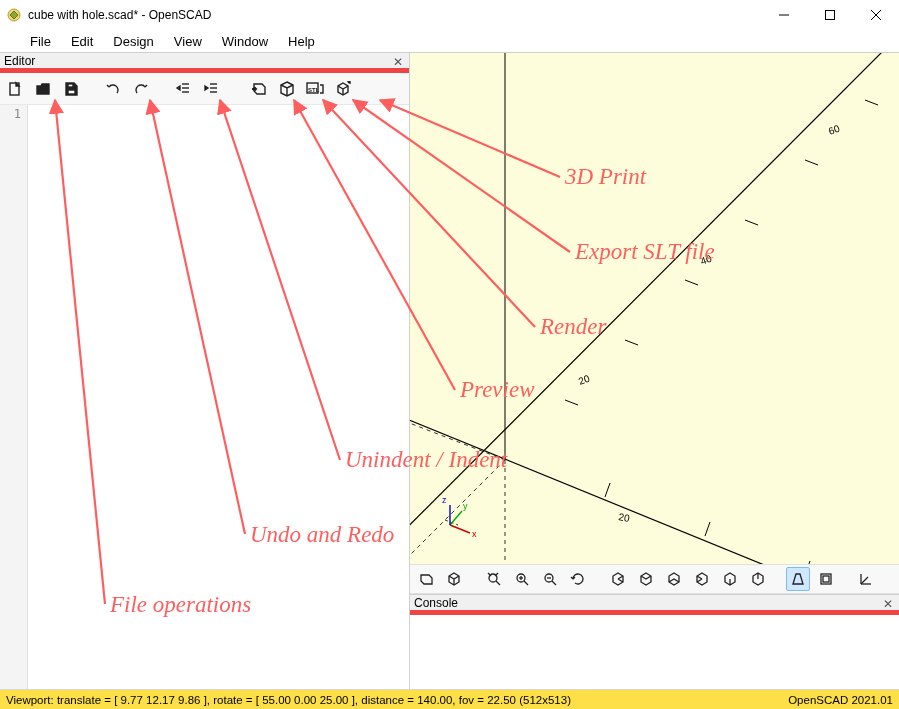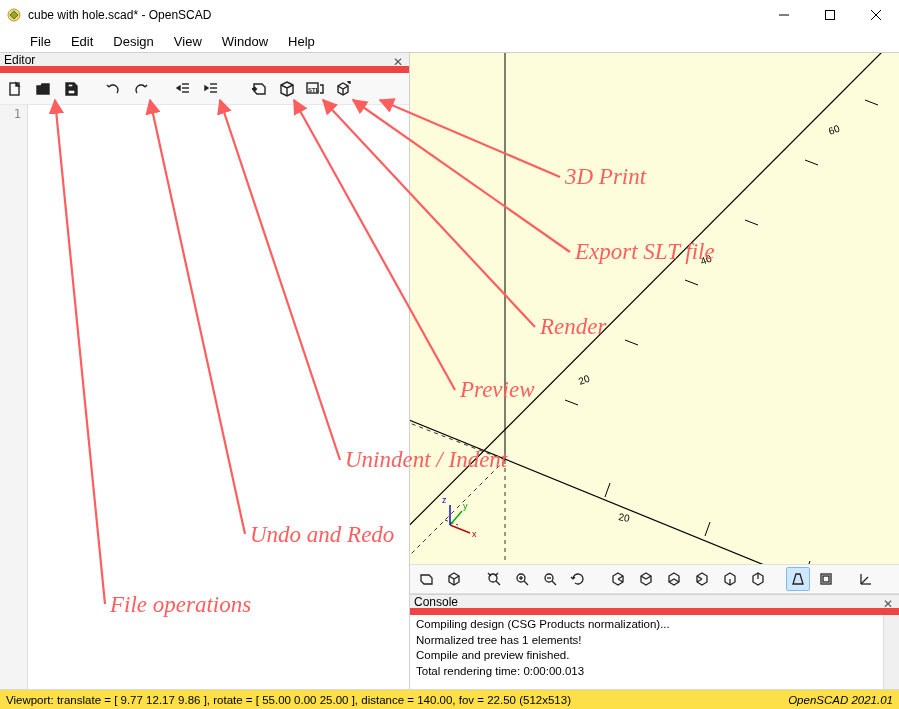--- a/index.html
+++ b/index.html
@@ -51,21 +51,21 @@
   .editor-pane {
     width: 410px;
     display:flex;
     flex-direction:column;
     border-right:1px solid #d0d0d0;
     background:#fff;
   }
   .pane-header {
     height:20px;
     background:#f0f0f0;
-    border-bottom:7px solid #ef4444;
+    border-bottom:5px solid #ef4444;
     display:flex;
     align-items:center;
     padding:4px 4px;
     font-size:12px;
     position:relative;
   }
   .pane-header .close-x {
     position:absolute; right:4px; top:2px;
     width:14px; height:14px;
     display:flex; align-items:center; justify-content:center;
@@ -158,21 +158,21 @@
   .statusbar {
     height:20px;
     background:#fde047;
     border-top:1px solid #d8d8d8;
     display:flex;
     align-items:center;
     padding:0 6px;
     font-size:11.5px;
     color:#000;
   }
-  .statusbar .right { margin-left:auto;font-style:italic; }
+  .statusbar .right { margin-left:auto; }
   
   .annot-layer {
     position:absolute;
     left:0; top:52px;
     width:899px; height:637px;
     pointer-events:none;
     z-index:50;
   }
   .annot-text {
     position:absolute;
@@ -463,27 +463,20 @@
             <line x1="3" y1="13" x2="10" y2="6"></line>
           </svg>
         </div>
     </div>
 
     <div class="console-pane">
       <div class="pane-header">
         <span>Console</span>
         <span class="close-x">✕</span>
       </div>
-      <div class="console-body">
-        <div>Compiling design (CSG Products normalization)...</div>
-        <div>Normalized tree has 1 elements!</div>
-        <div>Compile and preview finished.</div>
-        <div>Total rendering time: 0:00:00.013</div>
-        <div class="vs"></div>
-      </div>
     </div>
   </div>
 </div>
 
 <div class="statusbar">
   <span>Viewport: translate = [ 9.77 12.17 9.86 ], rotate = [ 55.00 0.00 25.00 ], distance = 140.00, fov = 22.50 (512x513)</span>
   <span class="right">OpenSCAD 2021.01</span>
 </div>
 
 <div class="annot-layer">

